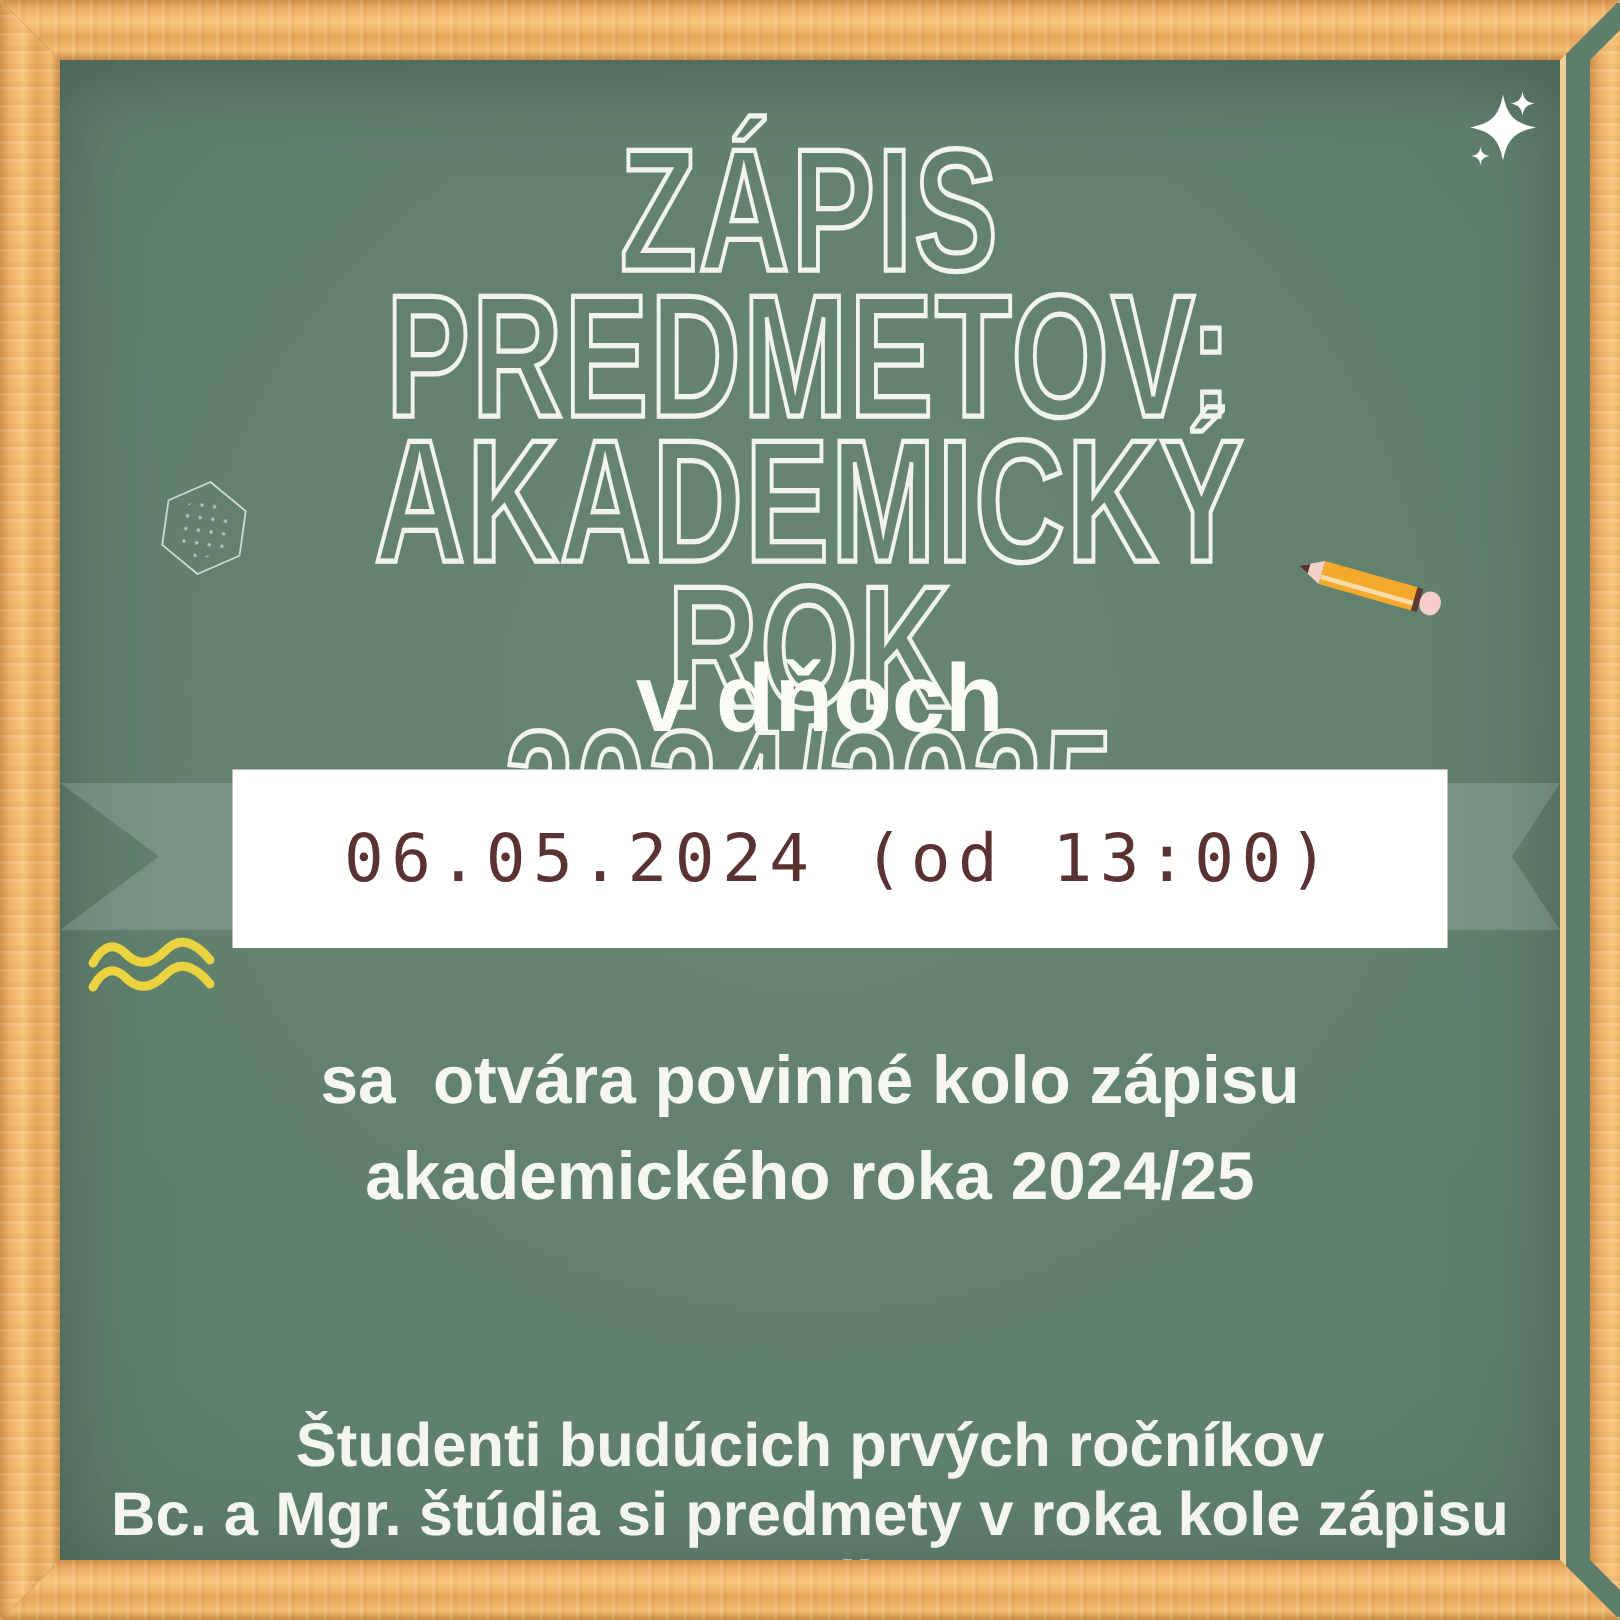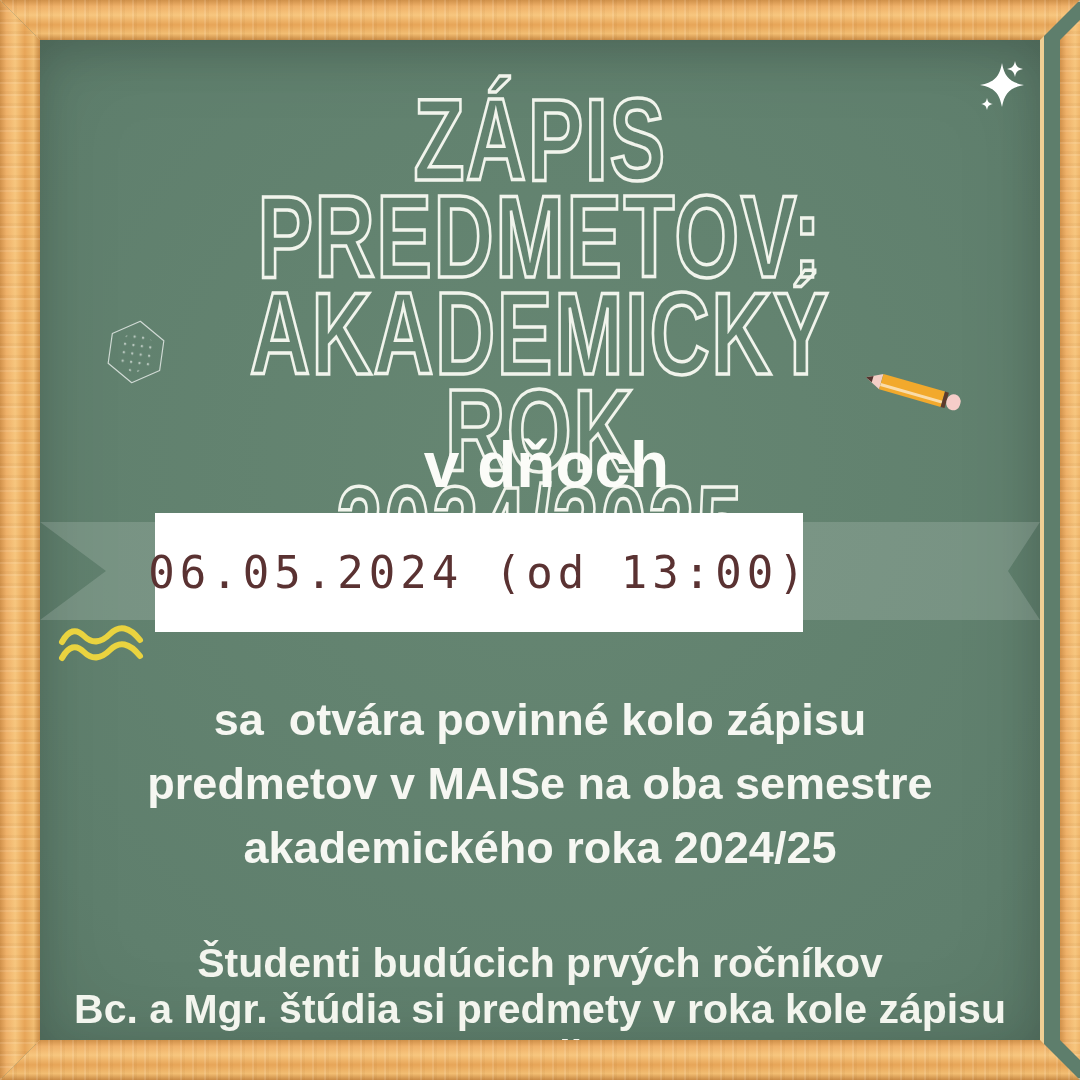--- a/index.html
+++ b/index.html
@@ -55,21 +55,21 @@
     text-align:center;
     font-size:64px;font-weight:700;color:#fbfcf8;
   }
   
   .ribbon{
     position:absolute;left:0;right:0;top:482px;height:98px;
     background:rgba(255,255,255,0.15);
     clip-path:polygon(0 0,100% 0,calc(100% - 32px) 50%,100% 100%,0 100%,66px 50%);
   }
   .date-box{
-    position:absolute;left:115px;top:473px;width:648px;height:119px;
+    position:absolute;left:115px;top:473px;width:810px;height:119px;
     background:#ffffff;
     display:flex;flex-direction:column;justify-content:center;align-items:center;
     font-family:"DejaVu Sans Mono",monospace;
     font-size:44px;line-height:53px;letter-spacing:5px;
     color:#5a3232;font-weight:500;
     white-space:nowrap;
   }
   
   .body-text{
     position:absolute;left:0;right:0;top:648px;
@@ -106,21 +106,20 @@
     <div class="subtitle">v dňoch</div>
 
     <div class="ribbon"></div>
 
     <div class="date-box">
       <div>06.05.2024 (od 13:00)</div>
     </div>
 
     <div class="body-text">
       <div class="body-line">sa  otvára povinné kolo zápisu</div>
-      <div class="body-line">predmetov v MAISe na oba semestre</div>
       <div class="body-line">akademického roka 2024/25</div>
     </div>
 
     <div class="footer-text">
       <div>Študenti budúcich prvých ročníkov</div>
       <div>Bc. a Mgr. štúdia si predmety v roka kole zápisu nevolia.</div>
     </div>
 
     <svg class="deco deco-sparkle" viewBox="0 0 62 62">
       <path fill="#ffffff" d="M37 5 C39.5 19 45 24.5 59 27 C45 29.5 39.5 35 37 49 C34.5 35 29 29.5 15 27 C29 24.5 34.5 19 37 5 Z"></path>

